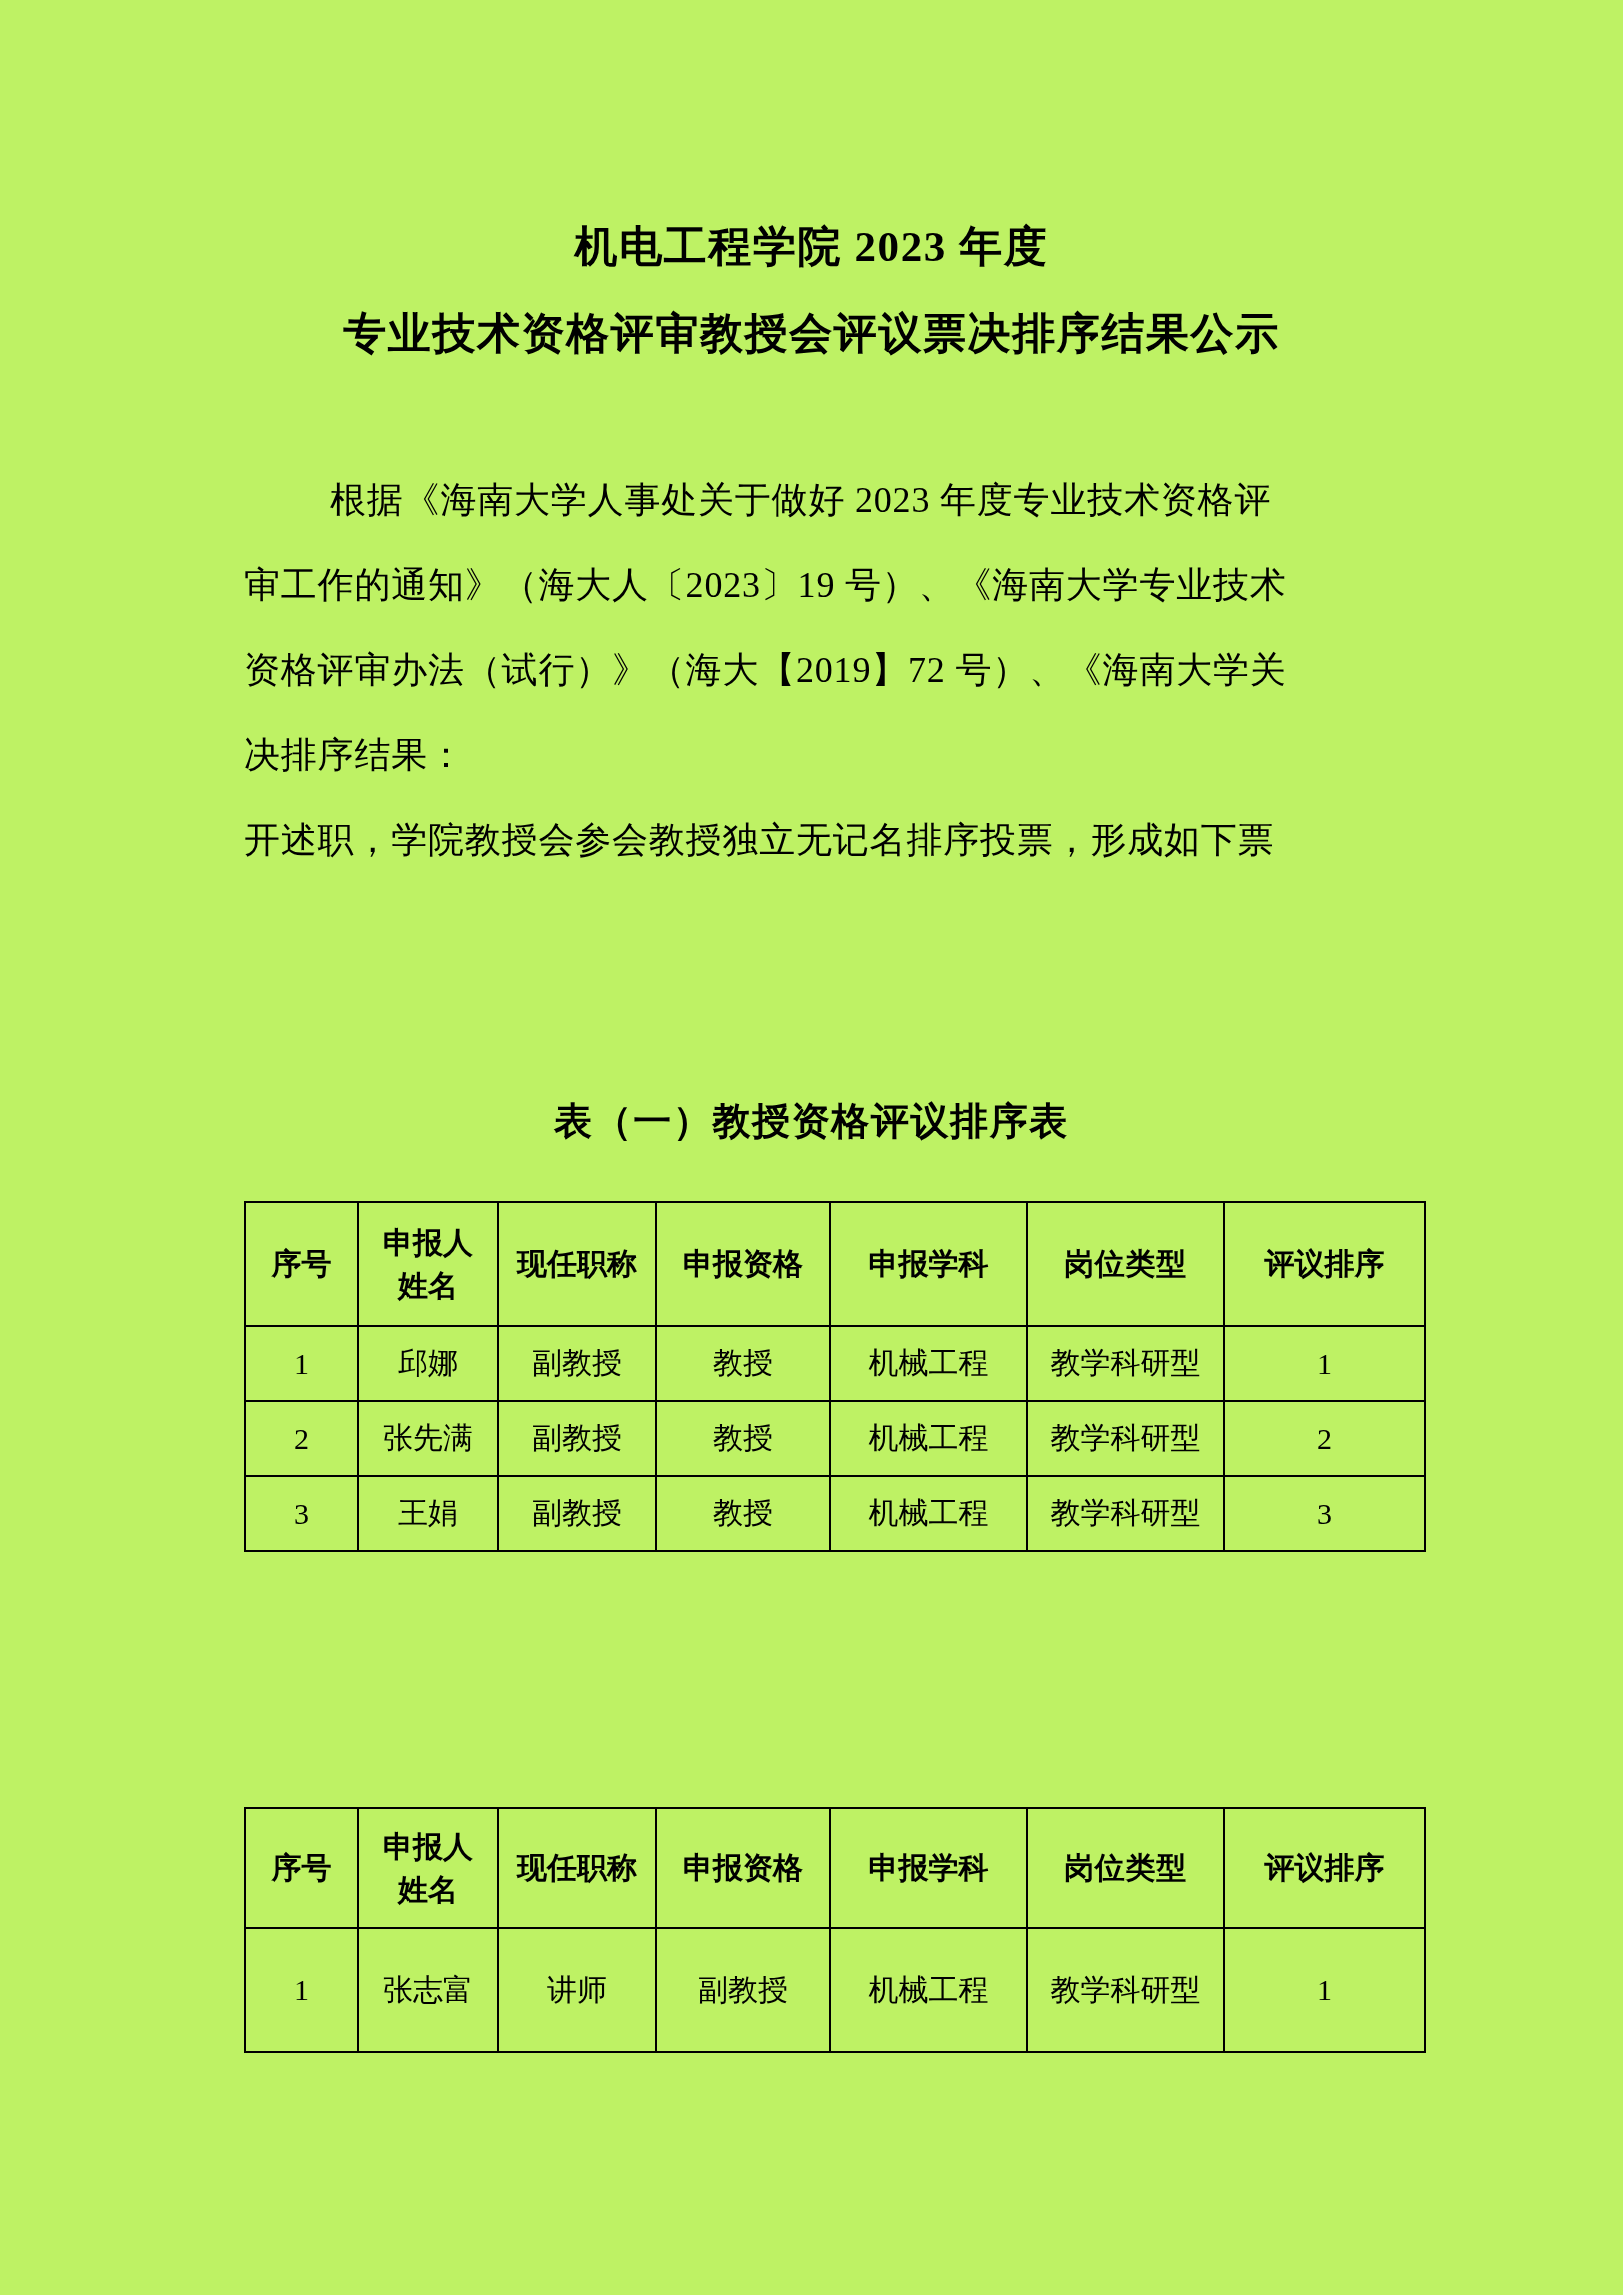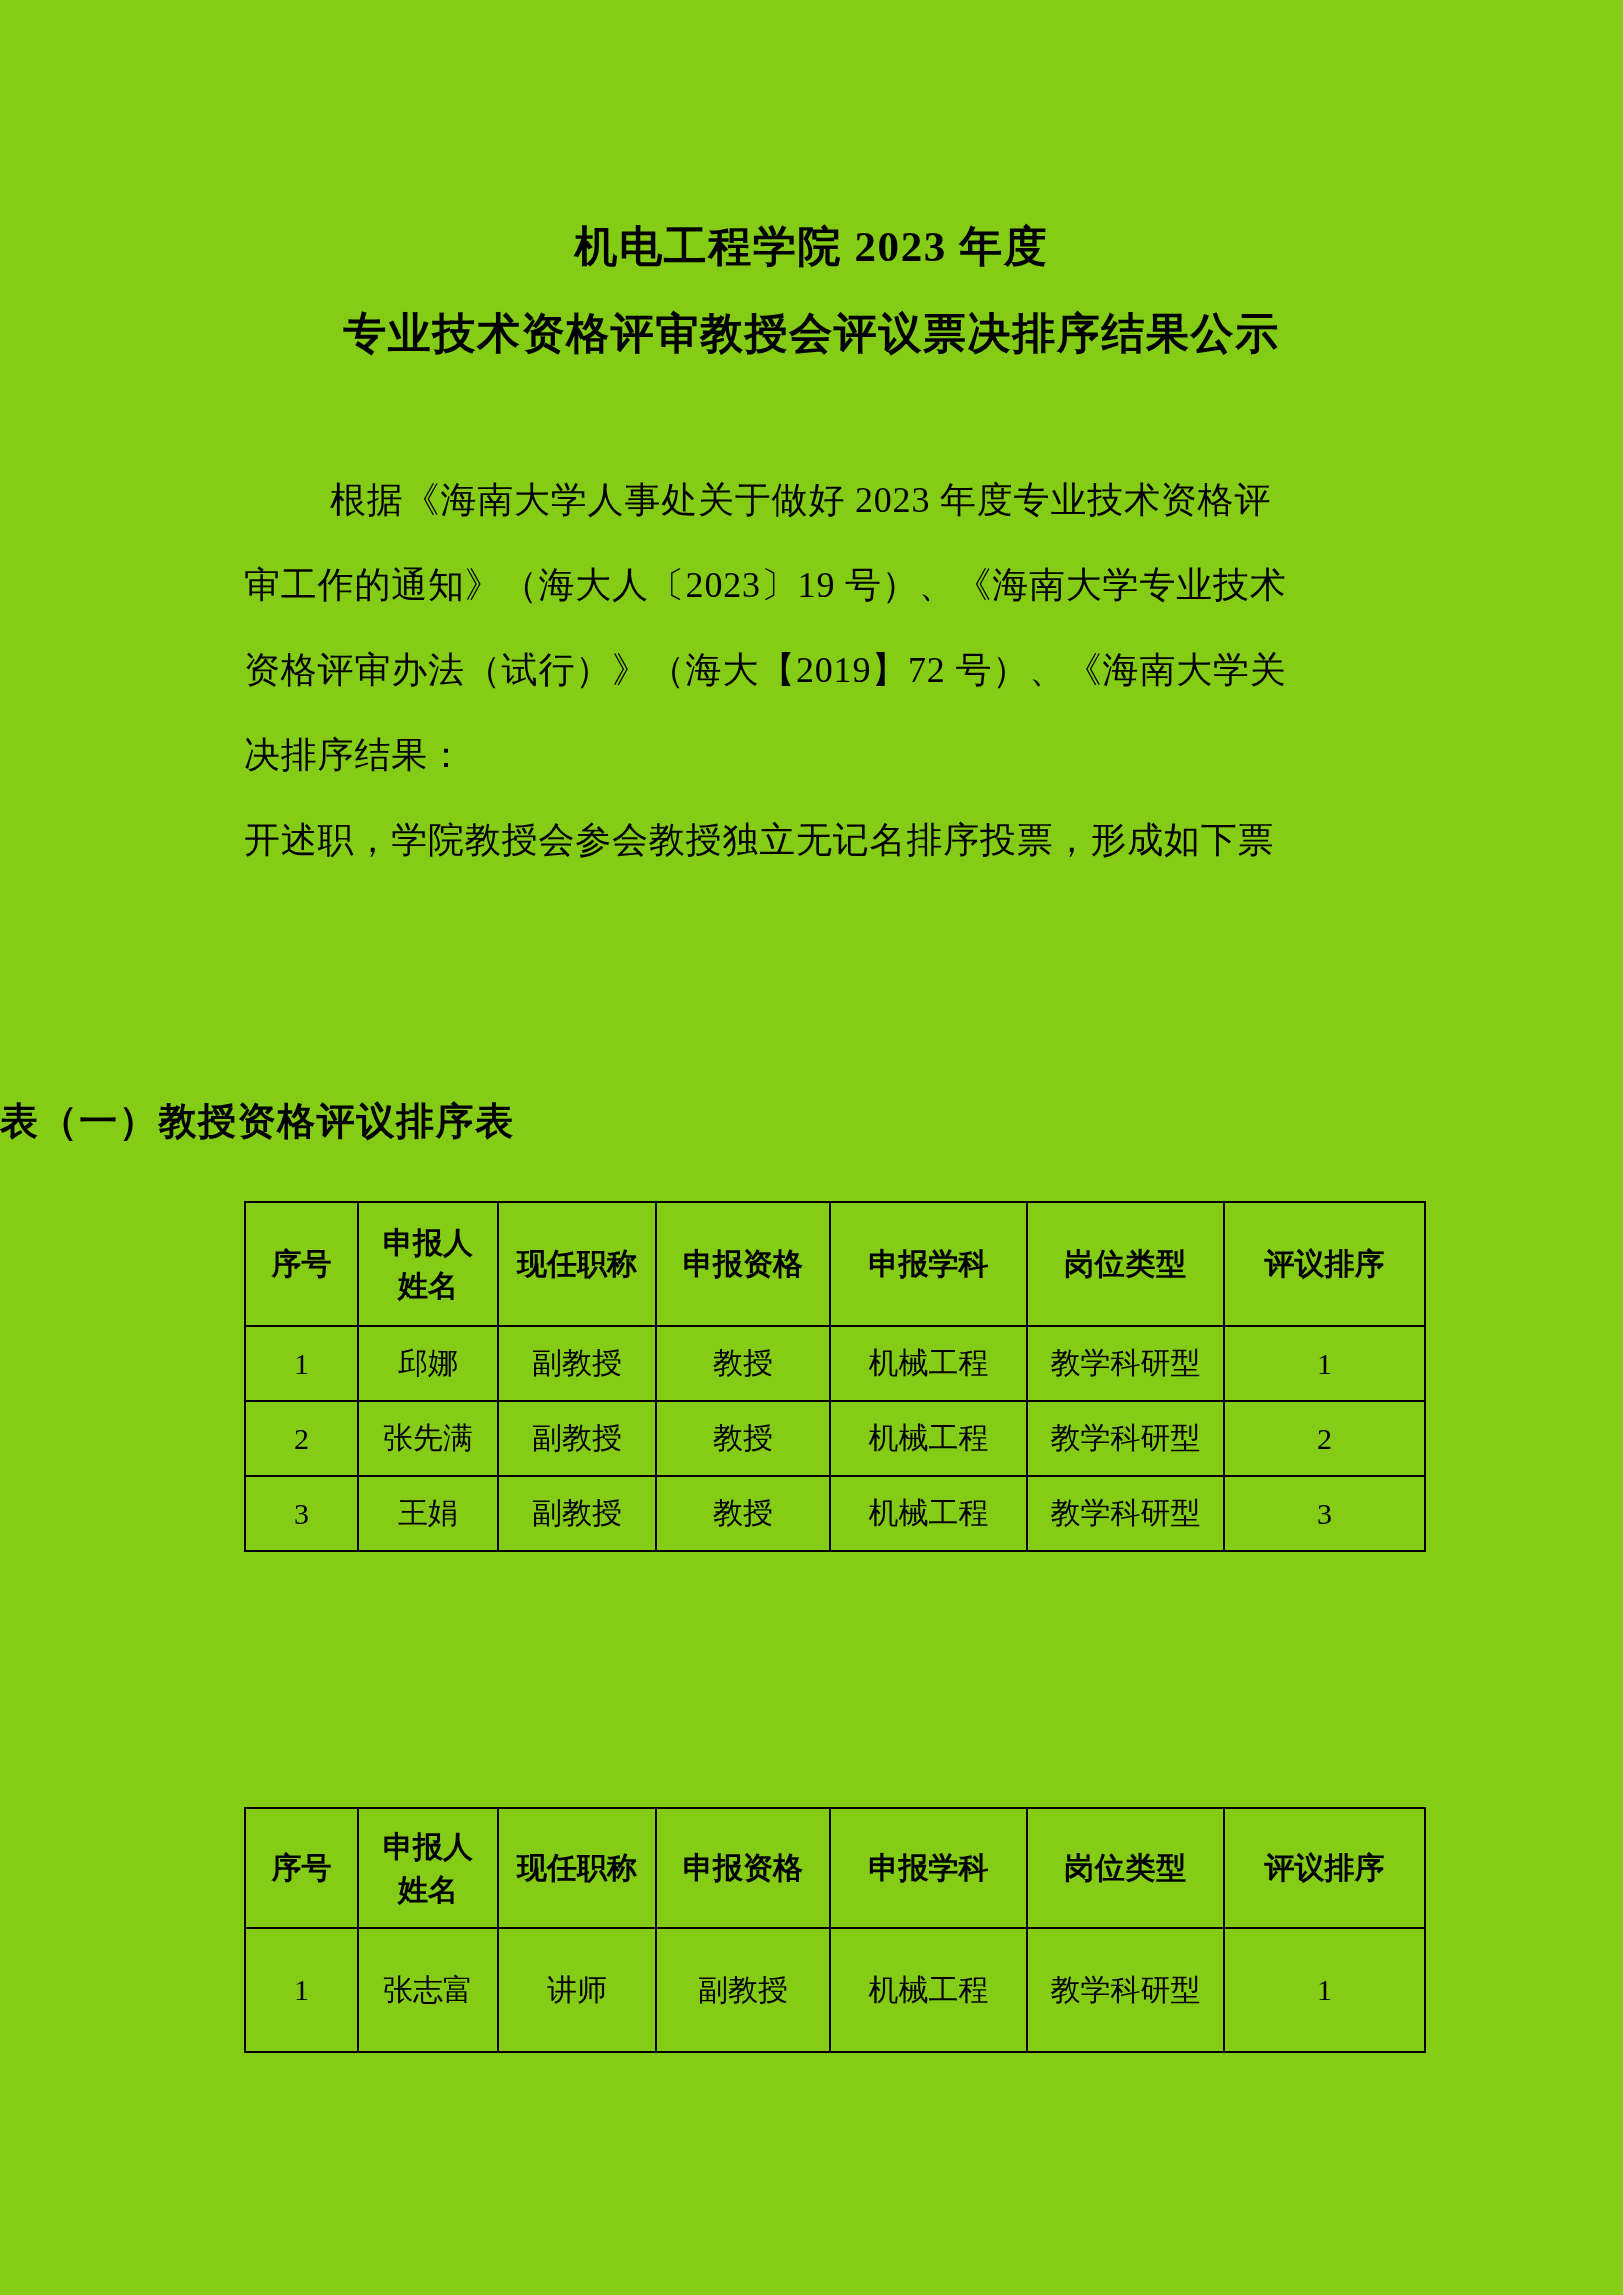--- a/index.html
+++ b/index.html
@@ -4,21 +4,21 @@
 <style>
   html, body {
     margin: 0;
     padding: 0;
     background: #ffffff;
   }
   .page {
     position: relative;
     width: 1623px;
     height: 2295px;
-    background: #84cc16;
+    background: #bef264;
     color: #000000;
     font-family: "Liberation Serif", "DejaVu Serif", serif;
     overflow: hidden;
   }
   .doc-title {
     position: absolute;
     top: 203px;
     left: 0;
     width: 100%;
     text-align: center;
@@ -40,21 +40,21 @@
     letter-spacing: 0.8px;
   }
   .pline.indent {
     text-indent: 86px;
   }
   .caption {
     position: absolute;
     left: 0;
     width: 100%;
     margin: 0;
-    text-align: left;
+    text-align: center;
     font-size: 38px;
     font-weight: bold;
     letter-spacing: 1.6px;
   }
   .caption1 { top: 1096px; }
   .caption2 { top: 1701px; }
   table.rank {
     position: absolute;
     left: 244px;
     width: 1179px;

